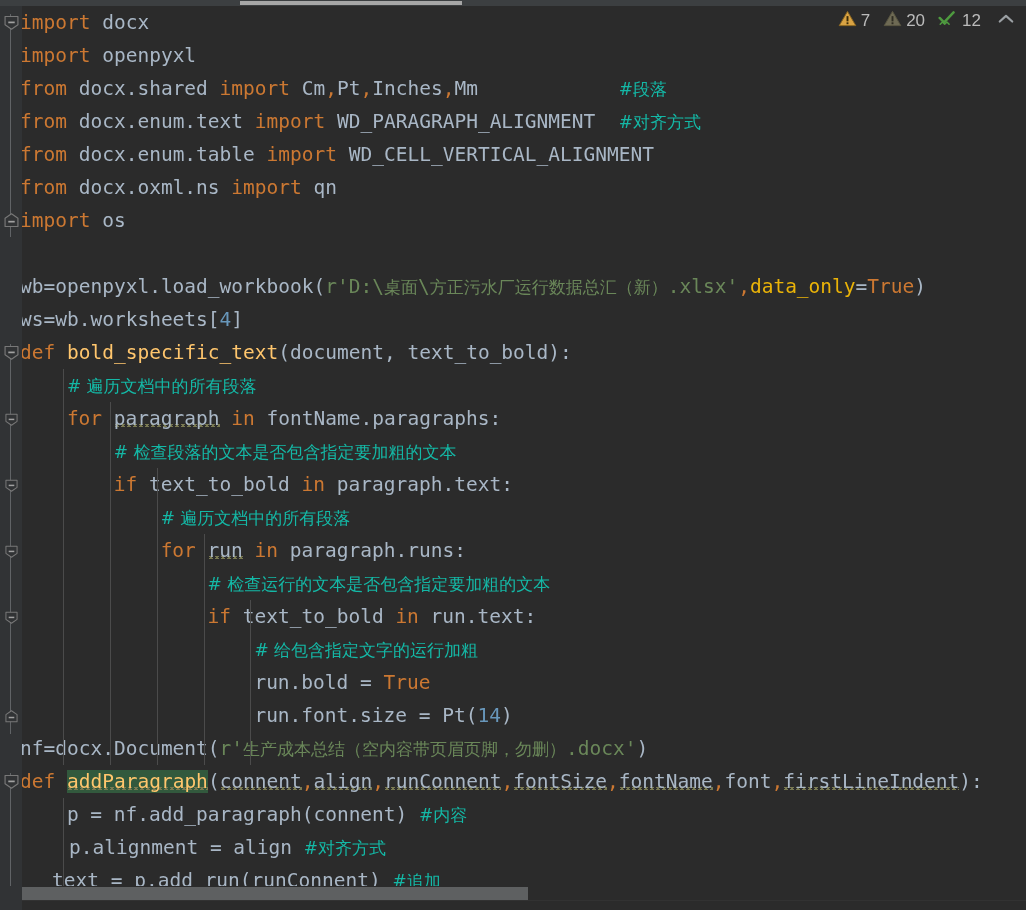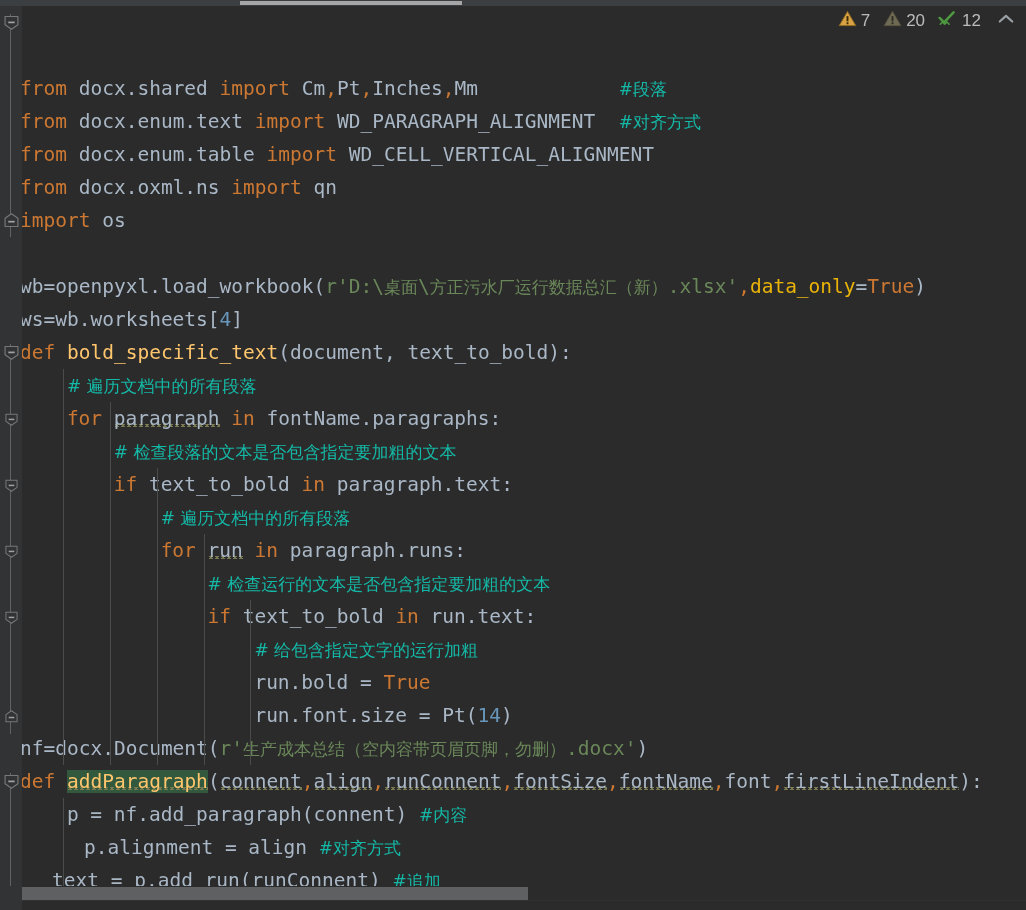--- a/index.html
+++ b/index.html
@@ -190,20 +190,22 @@
       </div>
       <div class="foldmark" style="top: 768px; left: 3.5px;">
         <svg width="15" height="15" viewBox="0 0 14 14">
           <path d="M1 1.4 L13 1.4 L13 9 L7 13.2 L1 9 Z" fill="#313335" stroke="#787878" stroke-width="1.1" stroke-linejoin="round"></path>
           <rect x="4" y="6.1" width="6" height="1.6" fill="#A0A0A0"></rect>
         </svg>
       </div>
     </div>
 
   <div id="editor">
+      <div class="line" style="top: 0px; left: -2px;"><span class="kw">import</span><span class="id"> docx</span></div>
+      <div class="line" style="top: 33px; left: -2px;"><span class="kw">import</span><span class="id"> openpyxl</span></div>
       <div class="line" style="top: 66px; left: -2px;"><span class="kw">from</span><span class="id"> docx.shared </span><span class="kw">import</span><span class="id"> Cm</span><span class="kw">,</span><span class="id">Pt</span><span class="kw">,</span><span class="id">Inches</span><span class="kw">,</span><span class="id">Mm</span><span class="id">            </span><span class="cmt cjk">#段落</span></div>
       <div class="line" style="top: 99px; left: -2px;"><span class="kw">from</span><span class="id"> docx.enum.text </span><span class="kw">import</span><span class="id"> WD_PARAGRAPH_ALIGNMENT  </span><span class="cmt cjk">#对齐方式</span></div>
       <div class="line" style="top: 132px; left: -2px;"><span class="kw">from</span><span class="id"> docx.enum.table </span><span class="kw">import</span><span class="id"> WD_CELL_VERTICAL_ALIGNMENT</span></div>
       <div class="line" style="top: 165px; left: -2px;"><span class="kw">from</span><span class="id"> docx.oxml.ns </span><span class="kw">import</span><span class="id"> qn</span></div>
       <div class="line" style="top: 198px; left: -2px;"><span class="kw">import</span><span class="id"> os</span></div>
       <div class="line" style="top: 231px; left: -2px;"></div>
       <div class="line" style="top: 264px; left: -2px;"><span class="id">wb=openpyxl.load_workbook(</span><span class="str">r'D:\</span><span class="str cjk">桌面</span><span class="str">\</span><span class="str cjk">方正污水厂运行数据总汇（新）</span><span class="str">.xlsx'</span><span class="kw">,</span><span class="kwarg">data_only</span><span class="id">=</span><span class="kw">True</span><span class="id">)</span></div>
       <div class="line" style="top: 297px; left: -2px;"><span class="id">ws=wb.worksheets[</span><span class="num">4</span><span class="id">]</span></div>
       <div class="line" style="top: 330px; left: -2px;"><span class="kw">def</span><span class="id"> </span><span class="fn">bold_specific_text</span><span class="id">(document, text_to_bold):</span></div>
       <div class="line" style="top: 363px; left: 44.88px;"><span class="cmt cjk"># 遍历文档中的所有段落</span></div>
@@ -213,21 +215,21 @@
       <div class="line" style="top: 495px; left: 138.64px;"><span class="cmt cjk"># 遍历文档中的所有段落</span></div>
       <div class="line" style="top: 528px; left: 138.64px;"><span class="kw">for</span><span class="id"> </span><span class="id sq">run</span><span class="id"> </span><span class="kw">in</span><span class="id"> paragraph.runs:</span></div>
       <div class="line" style="top: 561px; left: 185.52px;"><span class="cmt cjk"># 检查运行的文本是否包含指定要加粗的文本</span></div>
       <div class="line" style="top: 594px; left: 185.52px;"><span class="kw">if</span><span class="id"> text_to_bold </span><span class="kw">in</span><span class="id"> run.text:</span></div>
       <div class="line" style="top: 627px; left: 232.4px;"><span class="cmt cjk"># 给包含指定文字的运行加粗</span></div>
       <div class="line" style="top: 660px; left: 232.4px;"><span class="id">run.bold = </span><span class="kw">True</span></div>
       <div class="line" style="top: 693px; left: 232.4px;"><span class="id">run.font.size = Pt(</span><span class="num">14</span><span class="id">)</span></div>
       <div class="line" style="top: 726px; left: -2px;"><span class="id">nf=docx.Document(</span><span class="str">r'</span><span class="str cjk">生产成本总结（空内容带页眉页脚，勿删）</span><span class="str">.docx'</span><span class="id">)</span></div>
       <div class="line" style="top: 759px; left: -2px;"><span class="kw">def</span><span class="id"> </span><span class="fn sq caret-hl">addParagraph</span><span class="id">(</span><span class="id sq">connent</span><span class="kw">,</span><span class="id sq">align</span><span class="kw">,</span><span class="id sq">runConnent</span><span class="kw">,</span><span class="id sq">fontSize</span><span class="kw">,</span><span class="id sq">fontName</span><span class="kw">,</span><span class="id">font</span><span class="kw">,</span><span class="id sq">firstLineIndent</span><span class="id">):</span></div>
       <div class="line" style="top: 792px; left: 44.88px;"><span class="id">p = nf.add_paragraph(connent) </span><span class="cmt cjk">#内容</span></div>
-      <div class="line" style="top: 825px; left: 62px;"><span class="id">p.alignment = align </span><span class="cmt cjk">#对齐方式</span></div>
+      <div class="line" style="top: 825px; left: 47px;"><span class="id">p.alignment = align </span><span class="cmt cjk">#对齐方式</span></div>
       <div class="line" style="top: 858px; left: 30px;"><span class="id sq">text</span><span class="id"> = p.add_run(runConnent) </span><span class="cmt cjk">#追加</span></div>
       <div class="guide" style="left: 40.88px; top: 363px; height: 396px;"></div>
       <div class="guide" style="left: 87.76px; top: 396px; height: 363px;"></div>
       <div class="guide" style="left: 134.64px; top: 462px; height: 297px;"></div>
       <div class="guide" style="left: 181.52px; top: 528px; height: 231px;"></div>
       <div class="guide" style="left: 228.4px; top: 594px; height: 165px;"></div>
       <div class="guide" style="left: 40.88px; top: 792px; height: 99px;"></div>
     </div>
 
   <div id="inspections">

